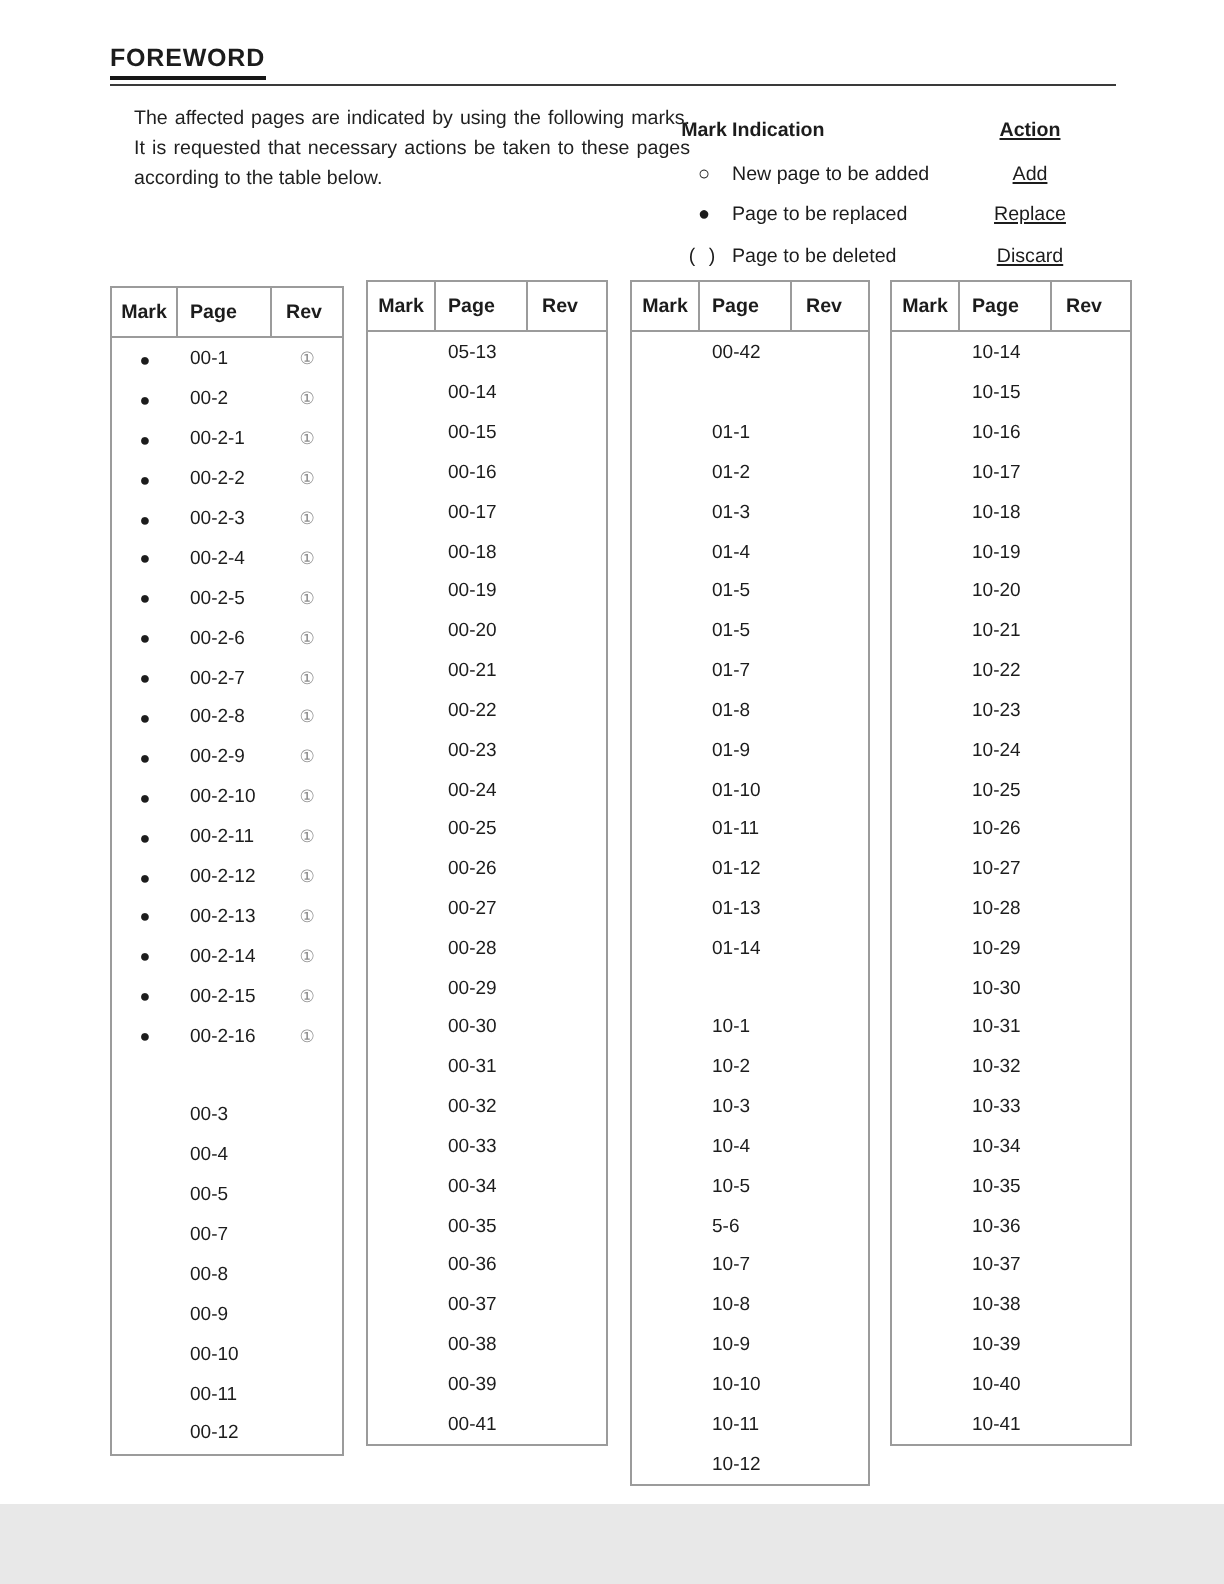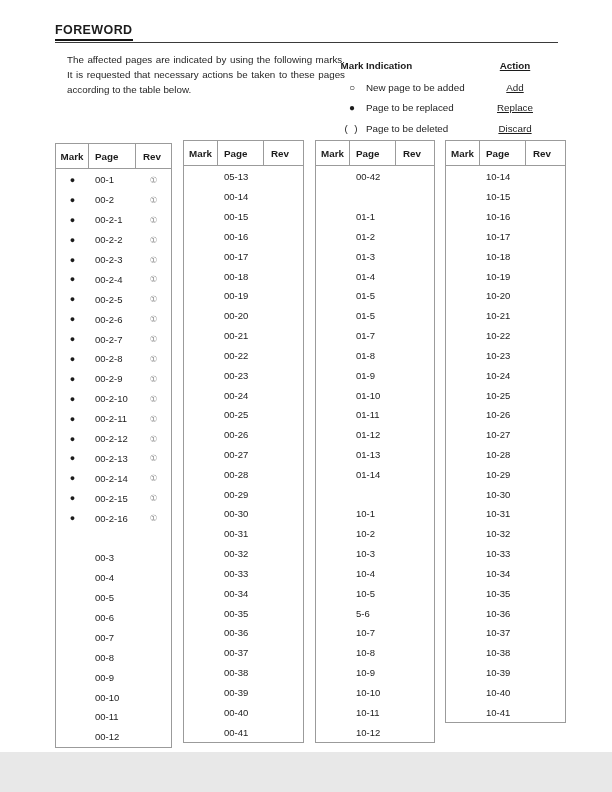--- a/index.html
+++ b/index.html
@@ -205,25 +205,20 @@
           <span class="td page">00-4</span>
           <span class="td rev"></span>
         </div>
         <div class="tr">
           <span class="td mark"></span>
           <span class="td page">00-5</span>
           <span class="td rev"></span>
         </div>
         <div class="tr">
           <span class="td mark"></span>
-          <span class="td page">00-6</span>
-          <span class="td rev"></span>
-        </div>
-        <div class="tr">
-          <span class="td mark"></span>
           <span class="td page">00-7</span>
           <span class="td rev"></span>
         </div>
         <div class="tr">
           <span class="td mark"></span>
           <span class="td page">00-8</span>
           <span class="td rev"></span>
         </div>
         <div class="tr">
           <span class="td mark"></span>
@@ -385,25 +380,20 @@
           <span class="td page">00-38</span>
           <span class="td rev"></span>
         </div>
         <div class="tr">
           <span class="td mark"></span>
           <span class="td page">00-39</span>
           <span class="td rev"></span>
         </div>
         <div class="tr">
           <span class="td mark"></span>
-          <span class="td page">00-40</span>
-          <span class="td rev"></span>
-        </div>
-        <div class="tr">
-          <span class="td mark"></span>
           <span class="td page">00-41</span>
           <span class="td rev"></span>
         </div>
       </div>
   </div>
 
   <div class="rev-table t3">
     <div class="thead">
       <span class="th mark">Mark</span>
       <span class="th page">Page</span>

